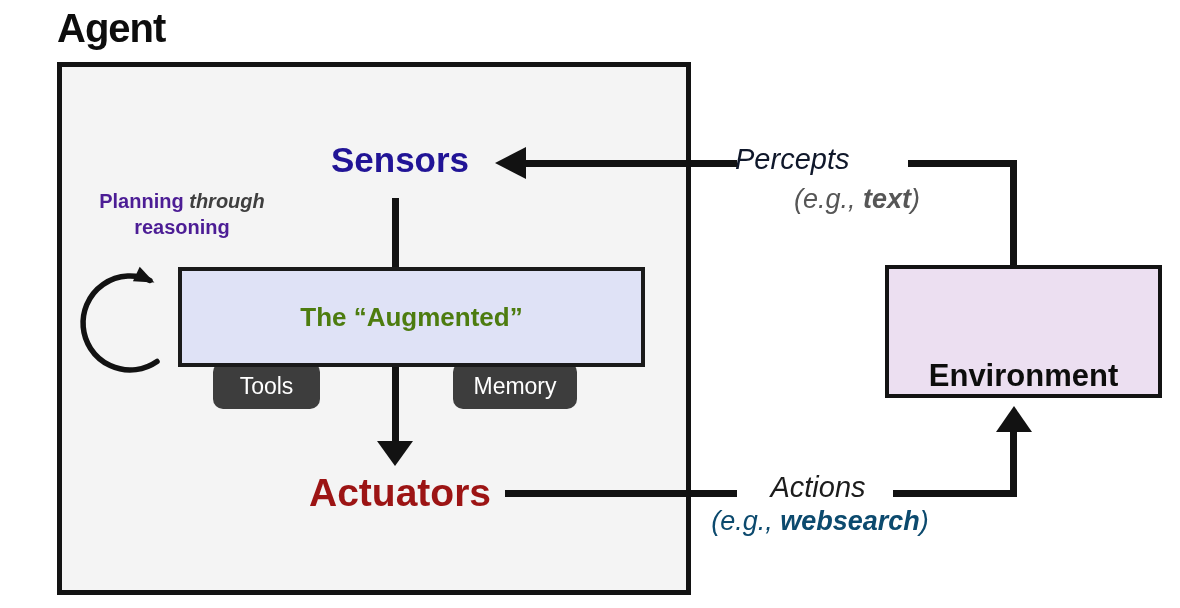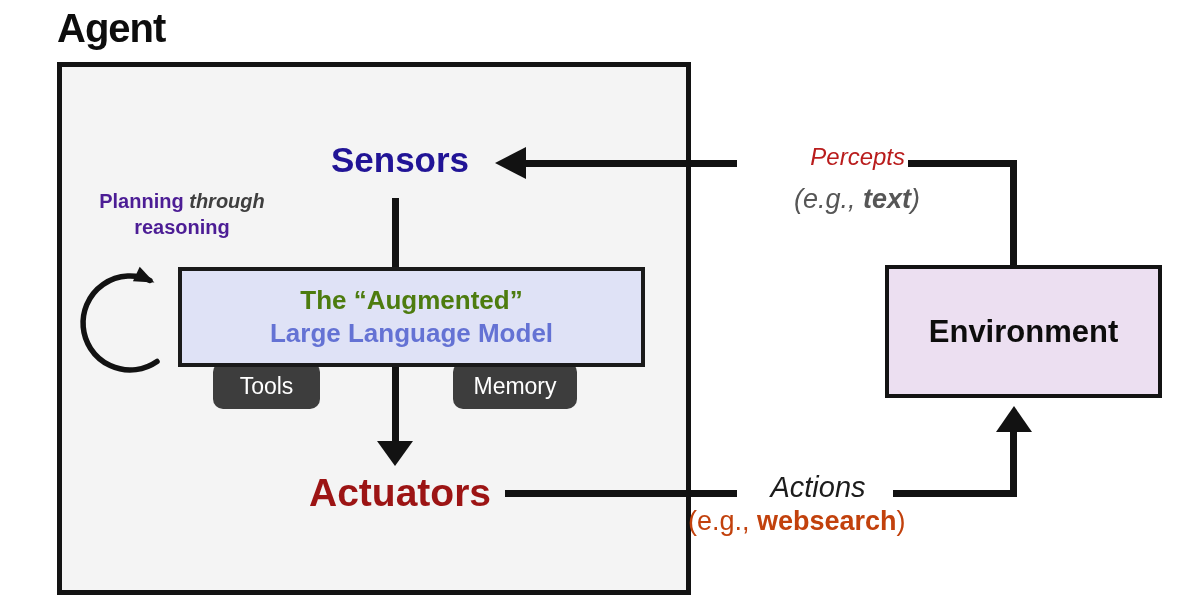--- a/index.html
+++ b/index.html
@@ -64,52 +64,52 @@
   .arrow-left {
     left: 495px; top: 147px; width: 0; height: 0;
     border-top: 16px solid transparent; border-bottom: 16px solid transparent;
     border-right: 31px solid #121212; z-index: 4;
   }
   .p-line-a { left: 524px; top: 160px; width: 213px; height: 7px; z-index: 4; }
   .p-line-b { left: 908px; top: 160px; width: 109px; height: 7px; }
   .p-vline  { left: 1010px; top: 160px; width: 7px; height: 106px; }
 
   .percepts-label {
-    left: 735px; top: 143px; width: 170px; text-align: right;
-    font-size: 24px; font-style: italic; color: #b91c1c;
+    left: 735px; top: 143px; width: 170px; text-align: left;
+    font-size: 29px; font-style: italic; color: #0f172a;
   }
   .percepts-example {
     left: 720px; top: 184px; width: 200px; text-align: right;
     font-size: 27px; font-style: italic; color: #565656;
   }
 
   .environment-box {
     left: 885px; top: 265px; width: 277px; height: 133px;
     background: #ecdff1; border: 4px solid #131313;
-    display: flex; align-items: center; justify-content: center;
+    display: flex; align-items: flex-end; justify-content: center;
     font-size: 31px; font-weight: 700; color: #0d0d0d;
   }
 
   
   .a-line-a { left: 505px; top: 490px; width: 232px; height: 7px; z-index: 4; }
   .a-line-b { left: 893px; top: 490px; width: 124px; height: 7px; }
   .a-vline  { left: 1010px; top: 431px; width: 7px; height: 66px; }
   .arrow-up {
     left: 996px; top: 406px; width: 0; height: 0;
     border-left: 18px solid transparent; border-right: 18px solid transparent;
     border-bottom: 26px solid #121212;
   }
 
   .actions-label {
     left: 733px; top: 471px; width: 170px; text-align: center;
     font-size: 29px; font-style: italic; color: #1c1c1c;
   }
   .actions-example {
-    left: 688px; top: 506px; width: 264px; 
-    font-size: 27px; color: #c2410c;
+    left: 688px; top: 506px; width: 264px; text-align: center;
+    font-size: 27px; font-style: italic; color: #0c4a6e;
   }
 
   .loop-svg { left: 55px; top: 250px; }
 </style>
 </head>
 <body>
 
 <div class="abs agent-title">Agent</div>
 
 <div class="abs agent-box"></div>
@@ -125,21 +125,20 @@
   <defs>
     <marker id="ah" markerUnits="userSpaceOnUse" markerWidth="24" markerHeight="22" refX="17" refY="10" orient="auto">
       <path d="M2,2 L22,10 L2,18 Z" fill="#121212"></path>
     </marker>
   </defs>
   <path d="M 102 111.5 A 47 47 0 1 1 94.9 30.4" fill="none" stroke="#121212" stroke-width="5.5" stroke-linecap="round" marker-end="url(#ah)"></path>
 </svg>
 
 <div class="abs llm-box">
   <div class="llm-line1">The “Augmented”</div>
-  <div class="llm-line2">Large Language Model</div>
 </div>
 
 <div class="abs tab tools">
   <span>Tools</span>
 </div>
 <div class="abs tab memory">
   <span>Memory</span>
 </div>
 
 <div class="line v-line-mid"></div>

